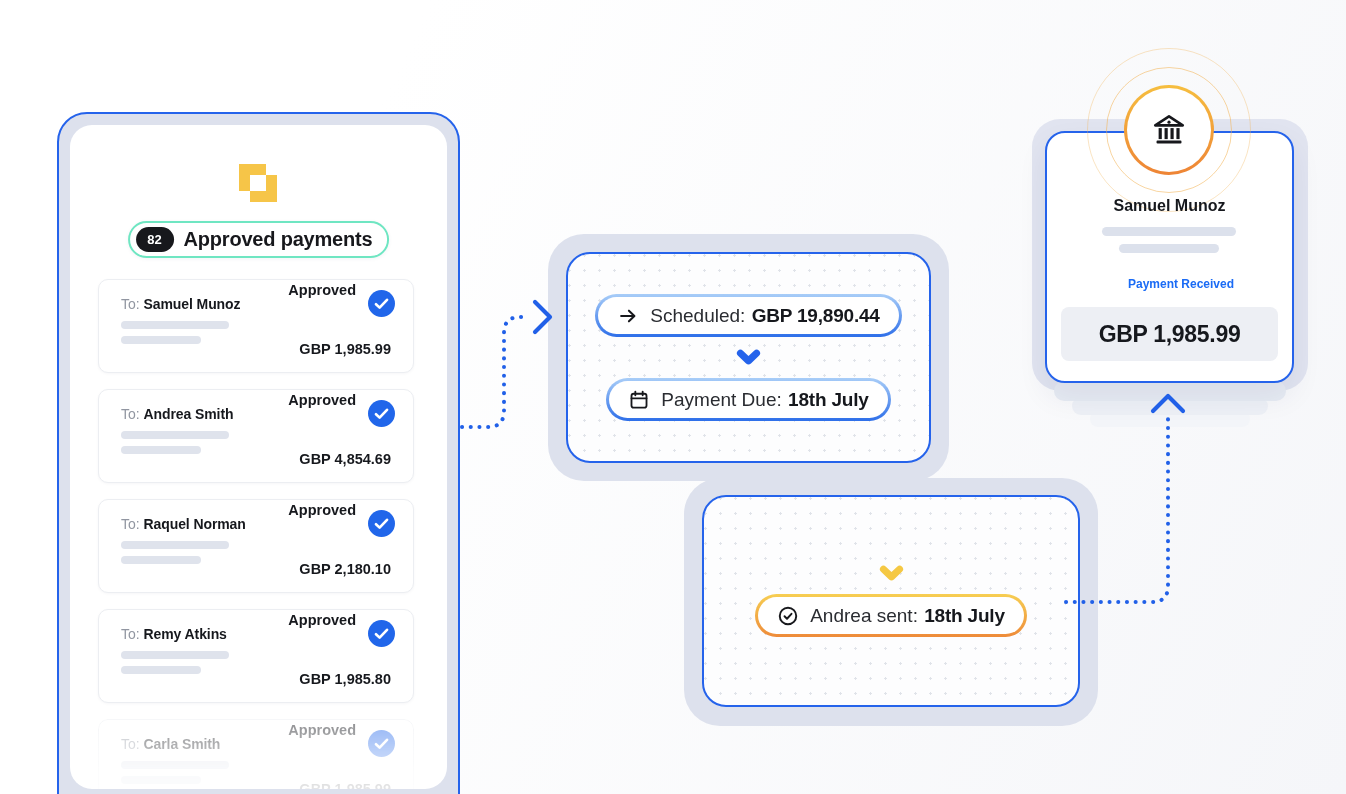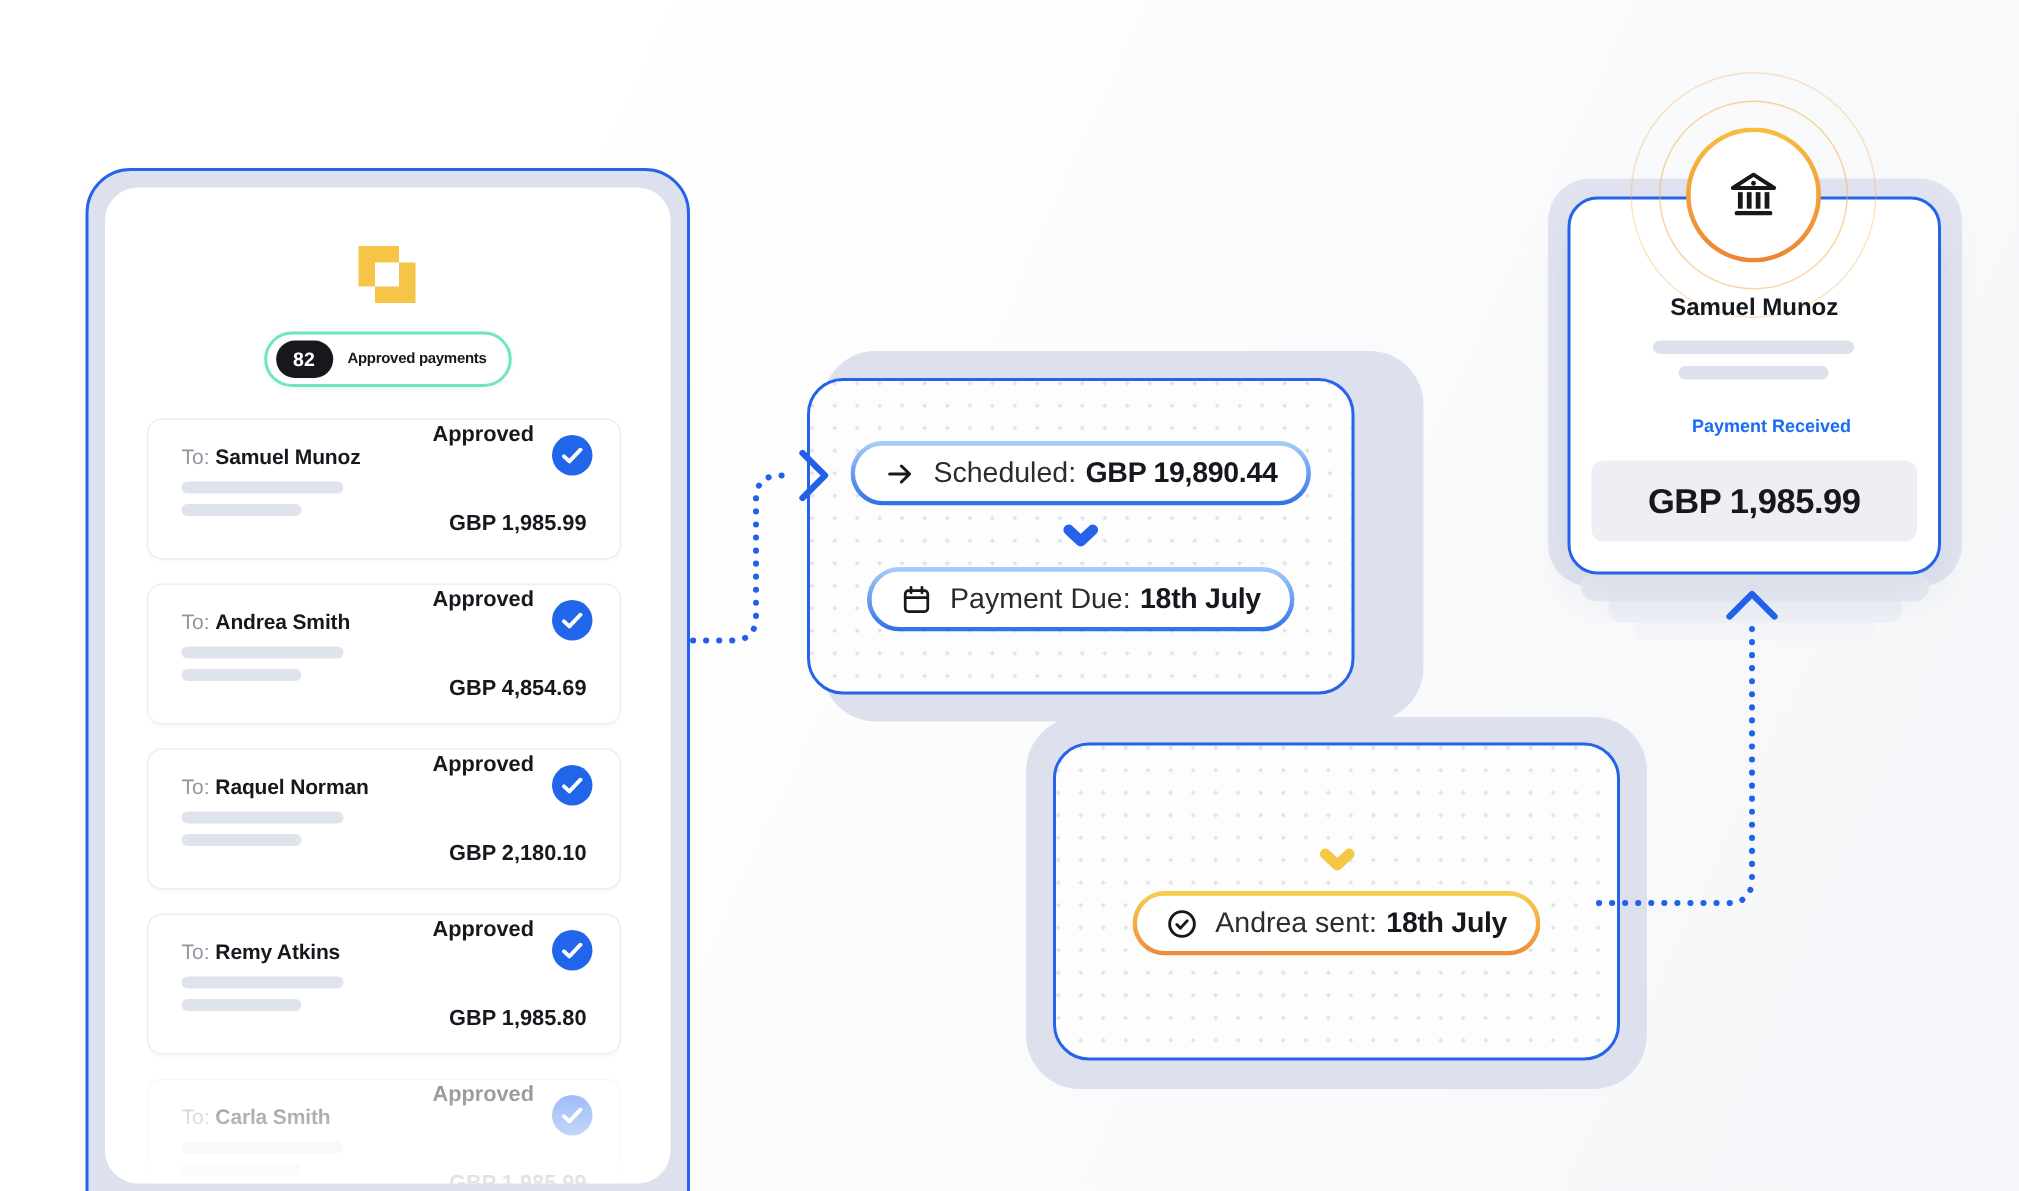--- a/index.html
+++ b/index.html
@@ -32,21 +32,21 @@
     height:37px; display:flex; align-items:center; gap:10px;
     background:#fff; border:2px solid #6FE6C2; border-radius:19px;
     padding:0 15px 0 6px; white-space:nowrap;
     box-shadow:0 1px 4px rgba(20,40,90,.05);
   }
   .badge-count {
     min-width:38px; height:25px; border-radius:13px; background:#17181C;
     color:#fff; font-weight:bold; font-size:13px;
     display:flex; align-items:center; justify-content:center;
   }
-  .badge-label { font-weight:bold; font-size:10px; color:#17181C; letter-spacing:-0.2px; }
+  .badge-label { font-weight:bold; font-size:20px; color:#17181C; letter-spacing:-0.2px; }
 
   .rows { position:absolute; left:28px; top:154px; width:316px; display:flex; flex-direction:column; gap:16px; }
   .prow {
     position:relative; height:94px; background:#fff;
     border:1px solid #eceef2; border-radius:10px;
     box-shadow:0 1px 3px rgba(25,35,70,.04);
   }
   .prow .to-line { position:absolute; left:22px; top:16px; font-size:14px;text-align:right; }
   .prow .to-prefix { color:#9196A1; }
   .prow .to-name { color:#16181D; font-weight:bold; letter-spacing:-0.1px; }
@@ -71,21 +71,21 @@
   .halo2 { left:684px; top:478px; width:414px; height:248px; }
   .halo3 { left:1032px; top:119px; width:276px; height:272px; border-radius:28px; background:#e1e4f0; }
 
   .flow-card {
     border:2.5px solid #2563EB; border-radius:24px;
     background-color:#fdfdfe;
     background-image:radial-gradient(#e0e3e9 1.3px, transparent 1.4px);
     background-size:15px 15px; background-position:9px 9px;
     display:flex; flex-direction:column; align-items:center; justify-content:center; gap:12px;
   }
-  .card1 { left:538px; top:252px; width:365px; height:211px; }
+  .card1 { left:566px; top:252px; width:365px; height:211px; }
   .card2 { left:702px; top:495px; width:378px; height:212px; }
 
   .pill {
     display:inline-flex; align-items:center; gap:11px;
     height:43px; padding:0 19px; border-radius:22px;
     border:3px solid transparent;
     background:linear-gradient(#fff,#fff) padding-box,
                linear-gradient(180deg,#A8CDF8 0%,#2E6FE9 100%) border-box;
     font-size:19px; color:#2a2c31; white-space:nowrap;
   }

